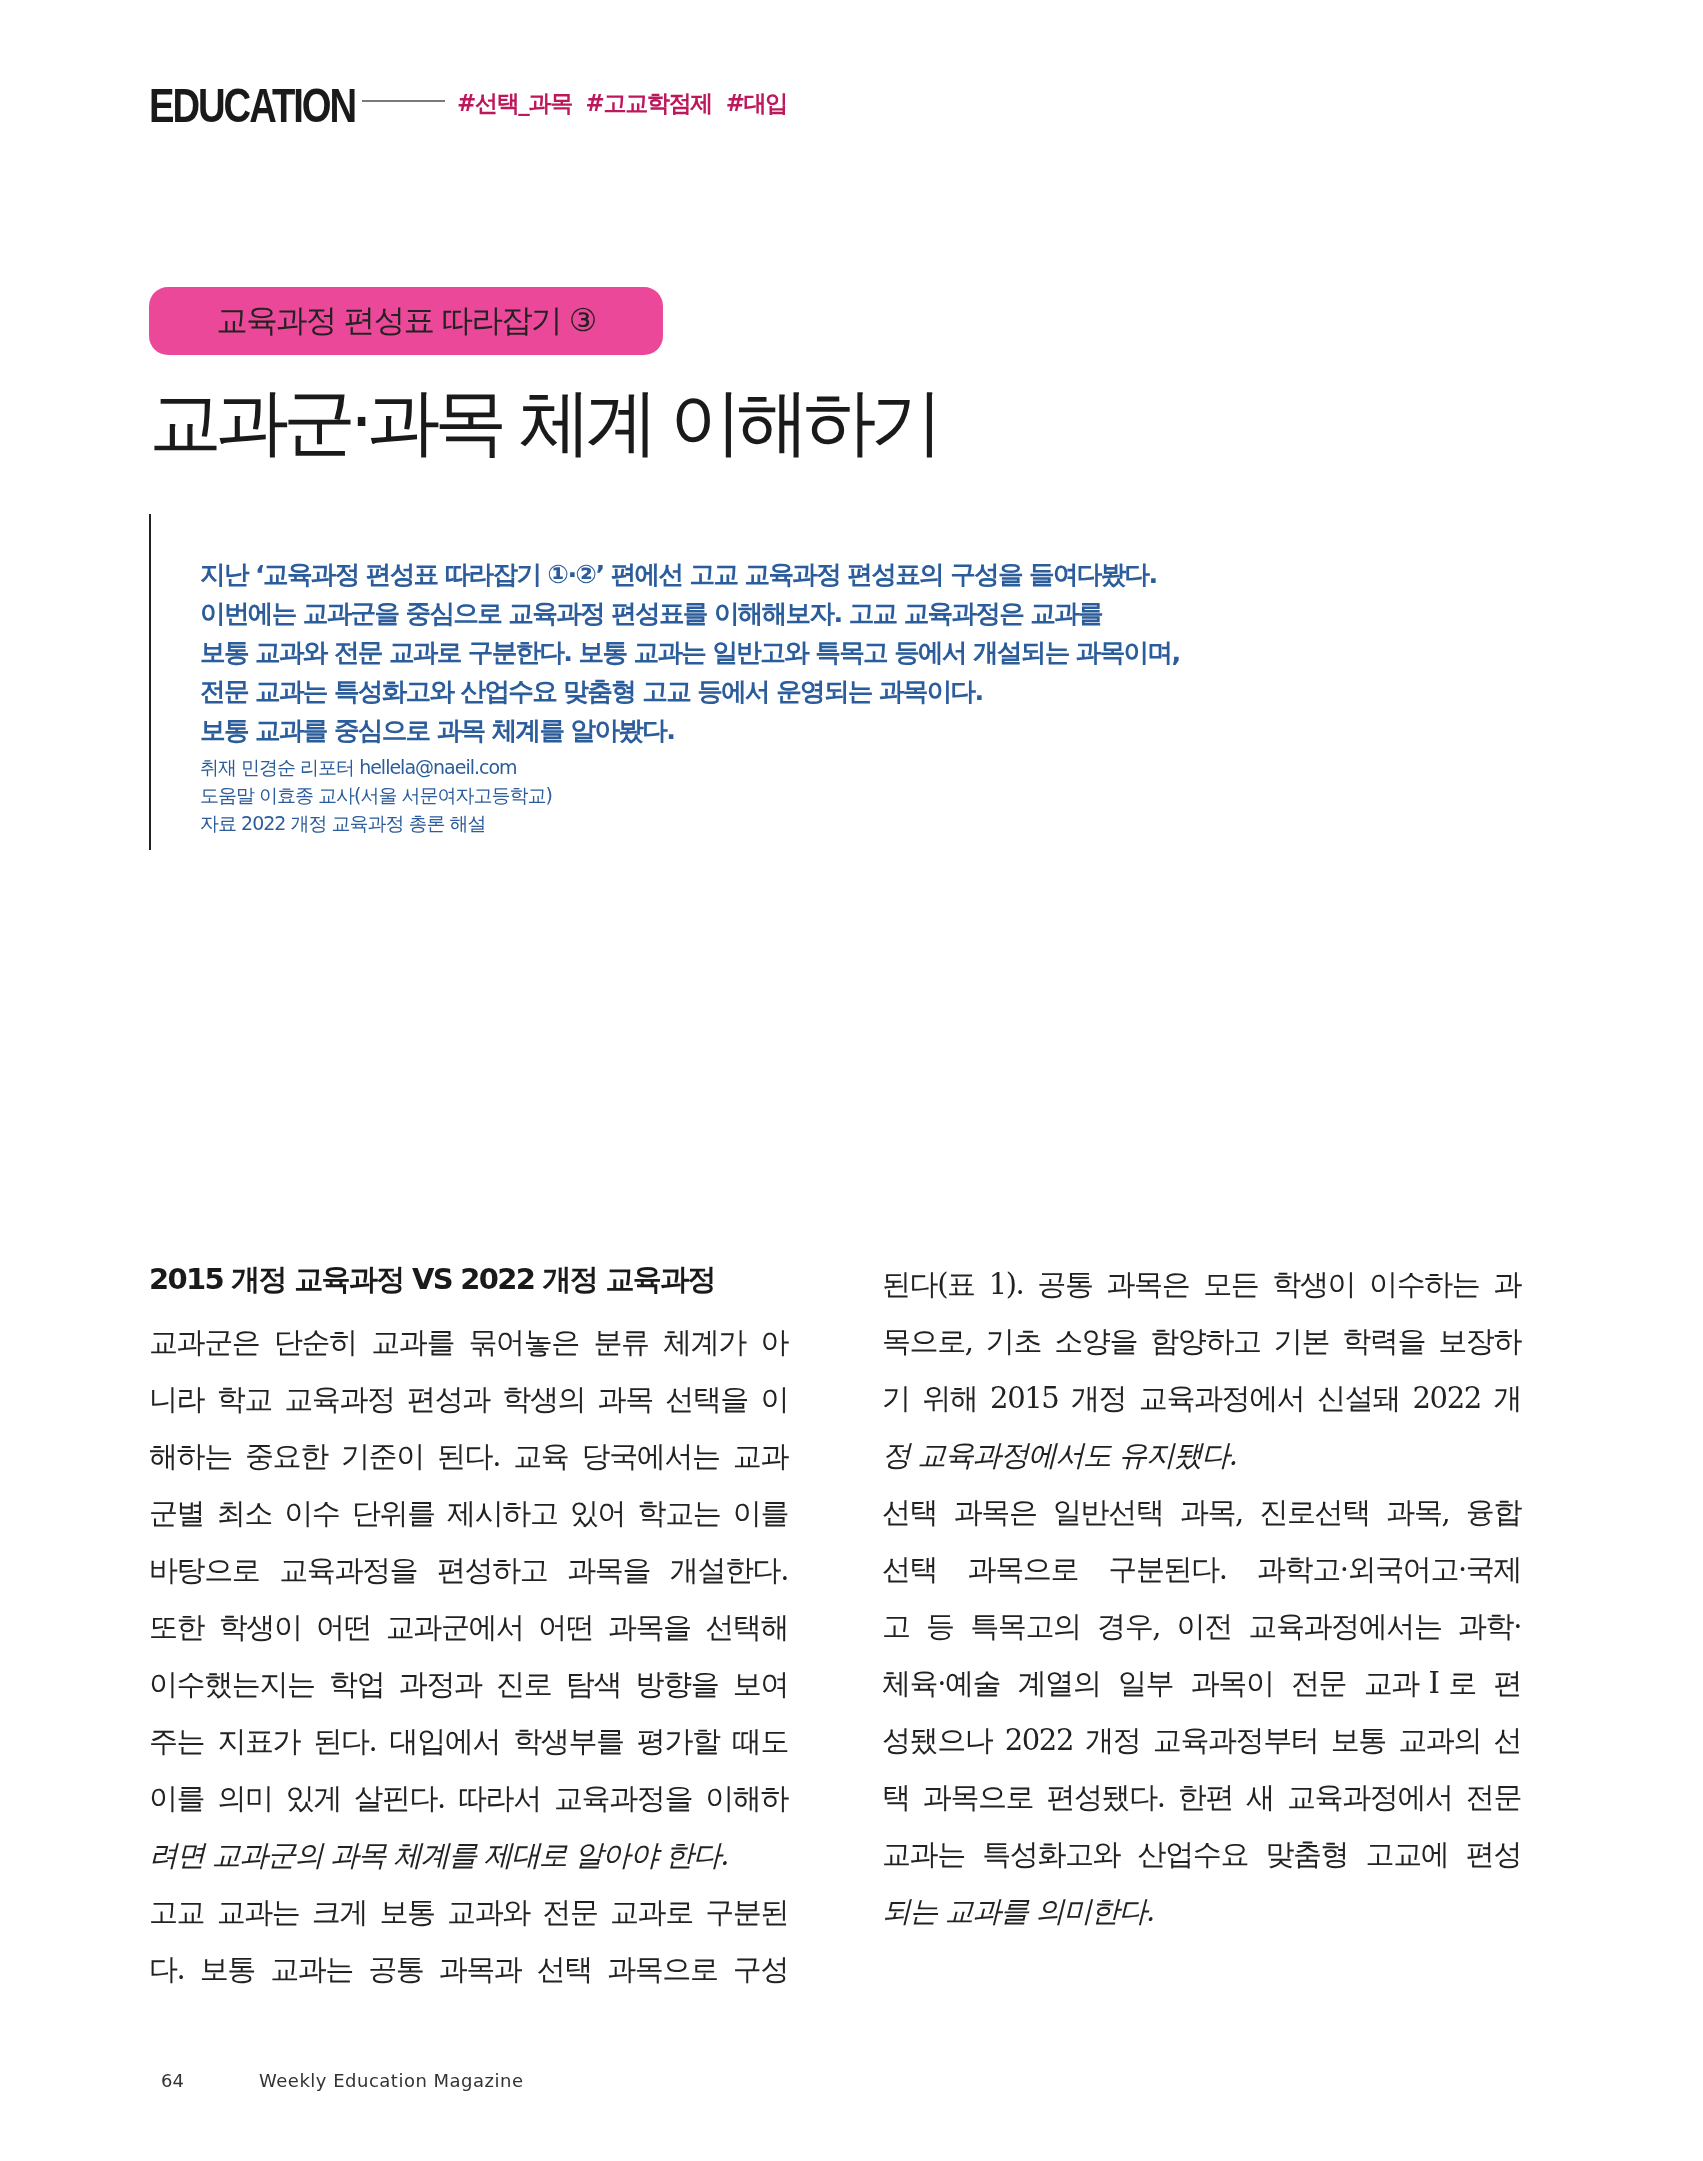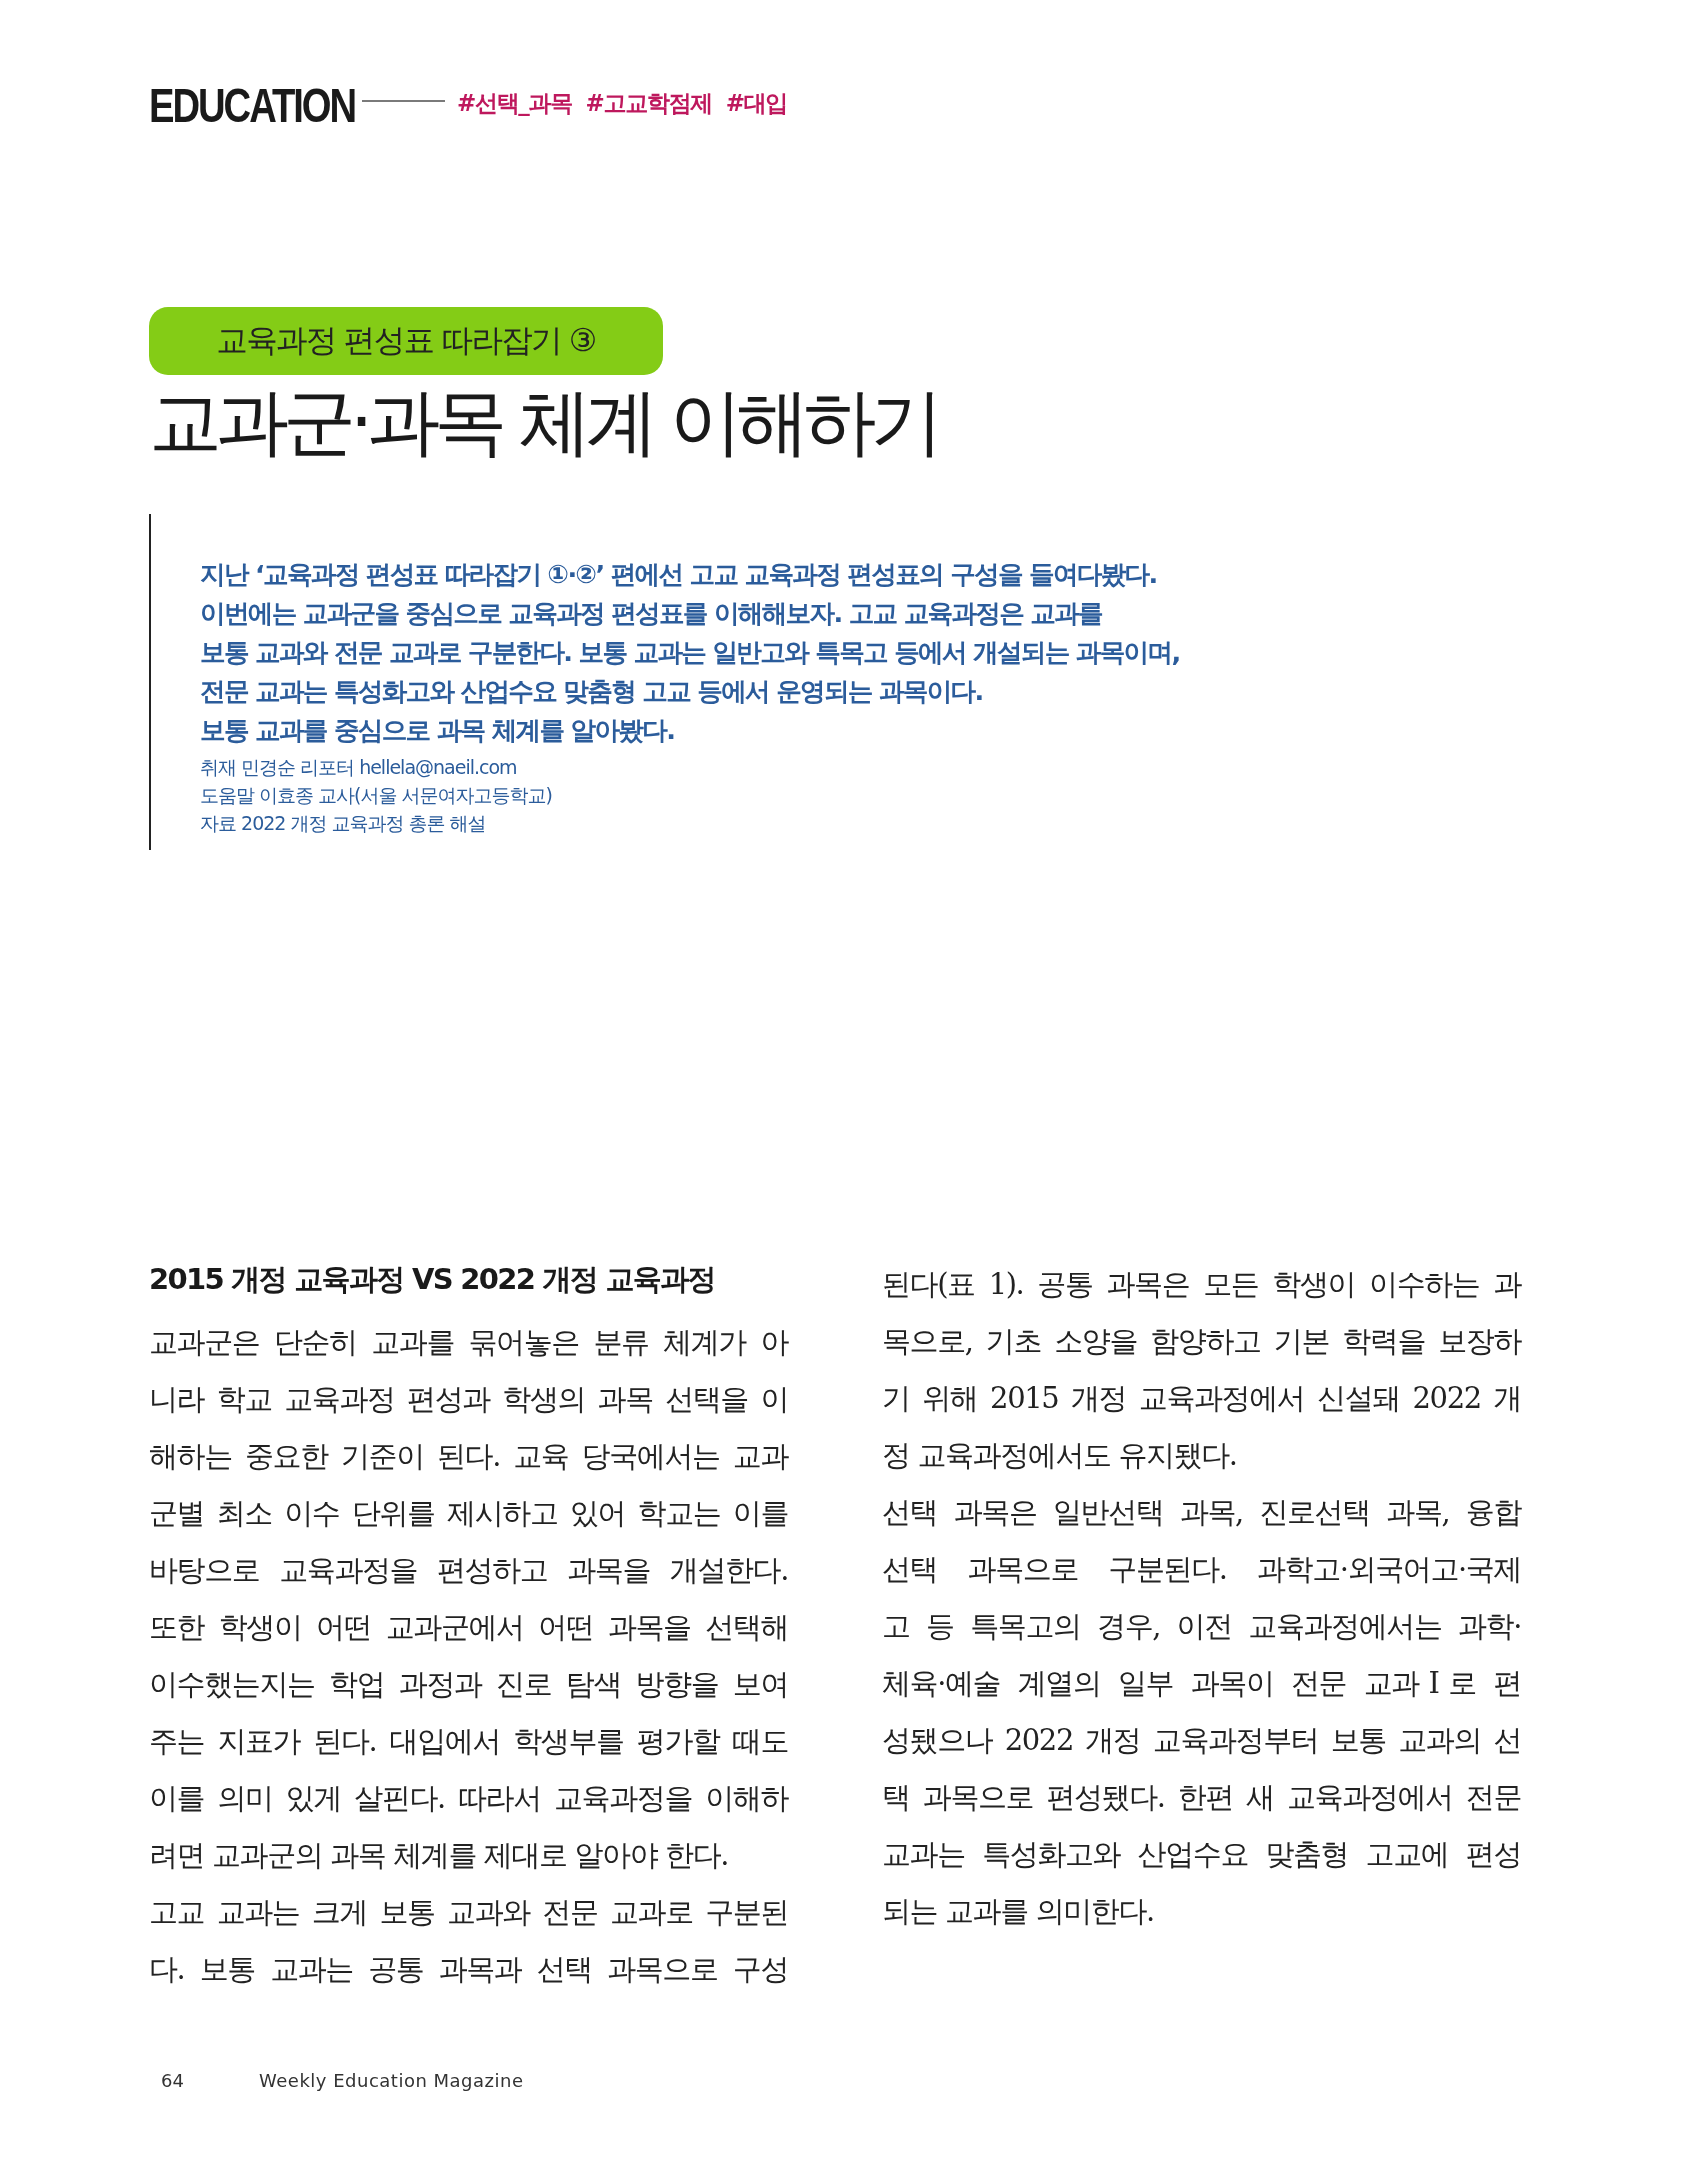--- a/index.html
+++ b/index.html
@@ -13,23 +13,22 @@
     font-family: "Liberation Sans", sans-serif; font-weight: bold; font-size: 49px;
     letter-spacing: -2.6px; transform: scaleX(0.78); transform-origin: left bottom;
     color: #1a1a1a; line-height: 1; width: 213px; white-space: nowrap;
   }
   .section-rule { width: 83px; height: 0; border-bottom: 2.6px solid #7a7a7a; margin: 0 12px 8.5px 0; }
   .tags { display: flex; gap: 13.6px; margin-bottom: 3.4px; }
   .tag { font-size: 23px; font-weight: bold; color: #be185d; letter-spacing: -1.3px; }
 
   .series-pill {
     position: absolute; left: 149px; top: 287px; width: 514px; height: 68px;
-    background: #84cc16; border-radius: 19px; display: flex; align-items: center;
+    background: #ec4899; border-radius: 19px; display: flex; align-items: center;
     justify-content: center;
-    margin-top: 20px;
   }
   .series-pill span { font-size: 31.5px; color: #222; letter-spacing: -1.7px; }
 
   .main-title {
     position: absolute; left: 149px; top: 382px; font-size: 73px; color: #1a1a1a;
     letter-spacing: -6px; line-height: 1.1; white-space: nowrap;
   }
 
   .lede-rule { position: absolute; left: 149px; top: 514px; width: 1.7px; height: 336px; background: #222; }
   .lede { position: absolute; left: 200px; top: 555px; width: 1073px; }
@@ -46,21 +45,21 @@
   .col-right { left: 882px; }
   .subhead {
     font-size: 29px; font-weight: bold; color: #1a1a1a; letter-spacing: -1.7px;
     line-height: 46px; margin-bottom: 12px; white-space: nowrap;
   }
   .body-line {
     font-family: "DejaVu Serif", "Liberation Serif", serif; font-size: 29px;
     color: #222; line-height: 57px; letter-spacing: -1.4px; white-space: nowrap;
     text-align: justify; text-align-last: justify; width: 639px;
   }
-  .body-line.last { text-align-last: left; }
+  .body-line.last { text-align-last: left; font-style: italic; }
   .col-right .body-line:first-child { margin-top: 0; }
 
   .footer { position: absolute; left: 161px; top: 2070px; display: flex; align-items: center; }
   .page-num { font-size: 18px; color: #333; width: 72px; }
   .mag-name { font-size: 18px; color: #333; letter-spacing: 0.5px; margin-left: 26px; }
 </style>
 </head>
 <body>
 
 <div class="section-header">

